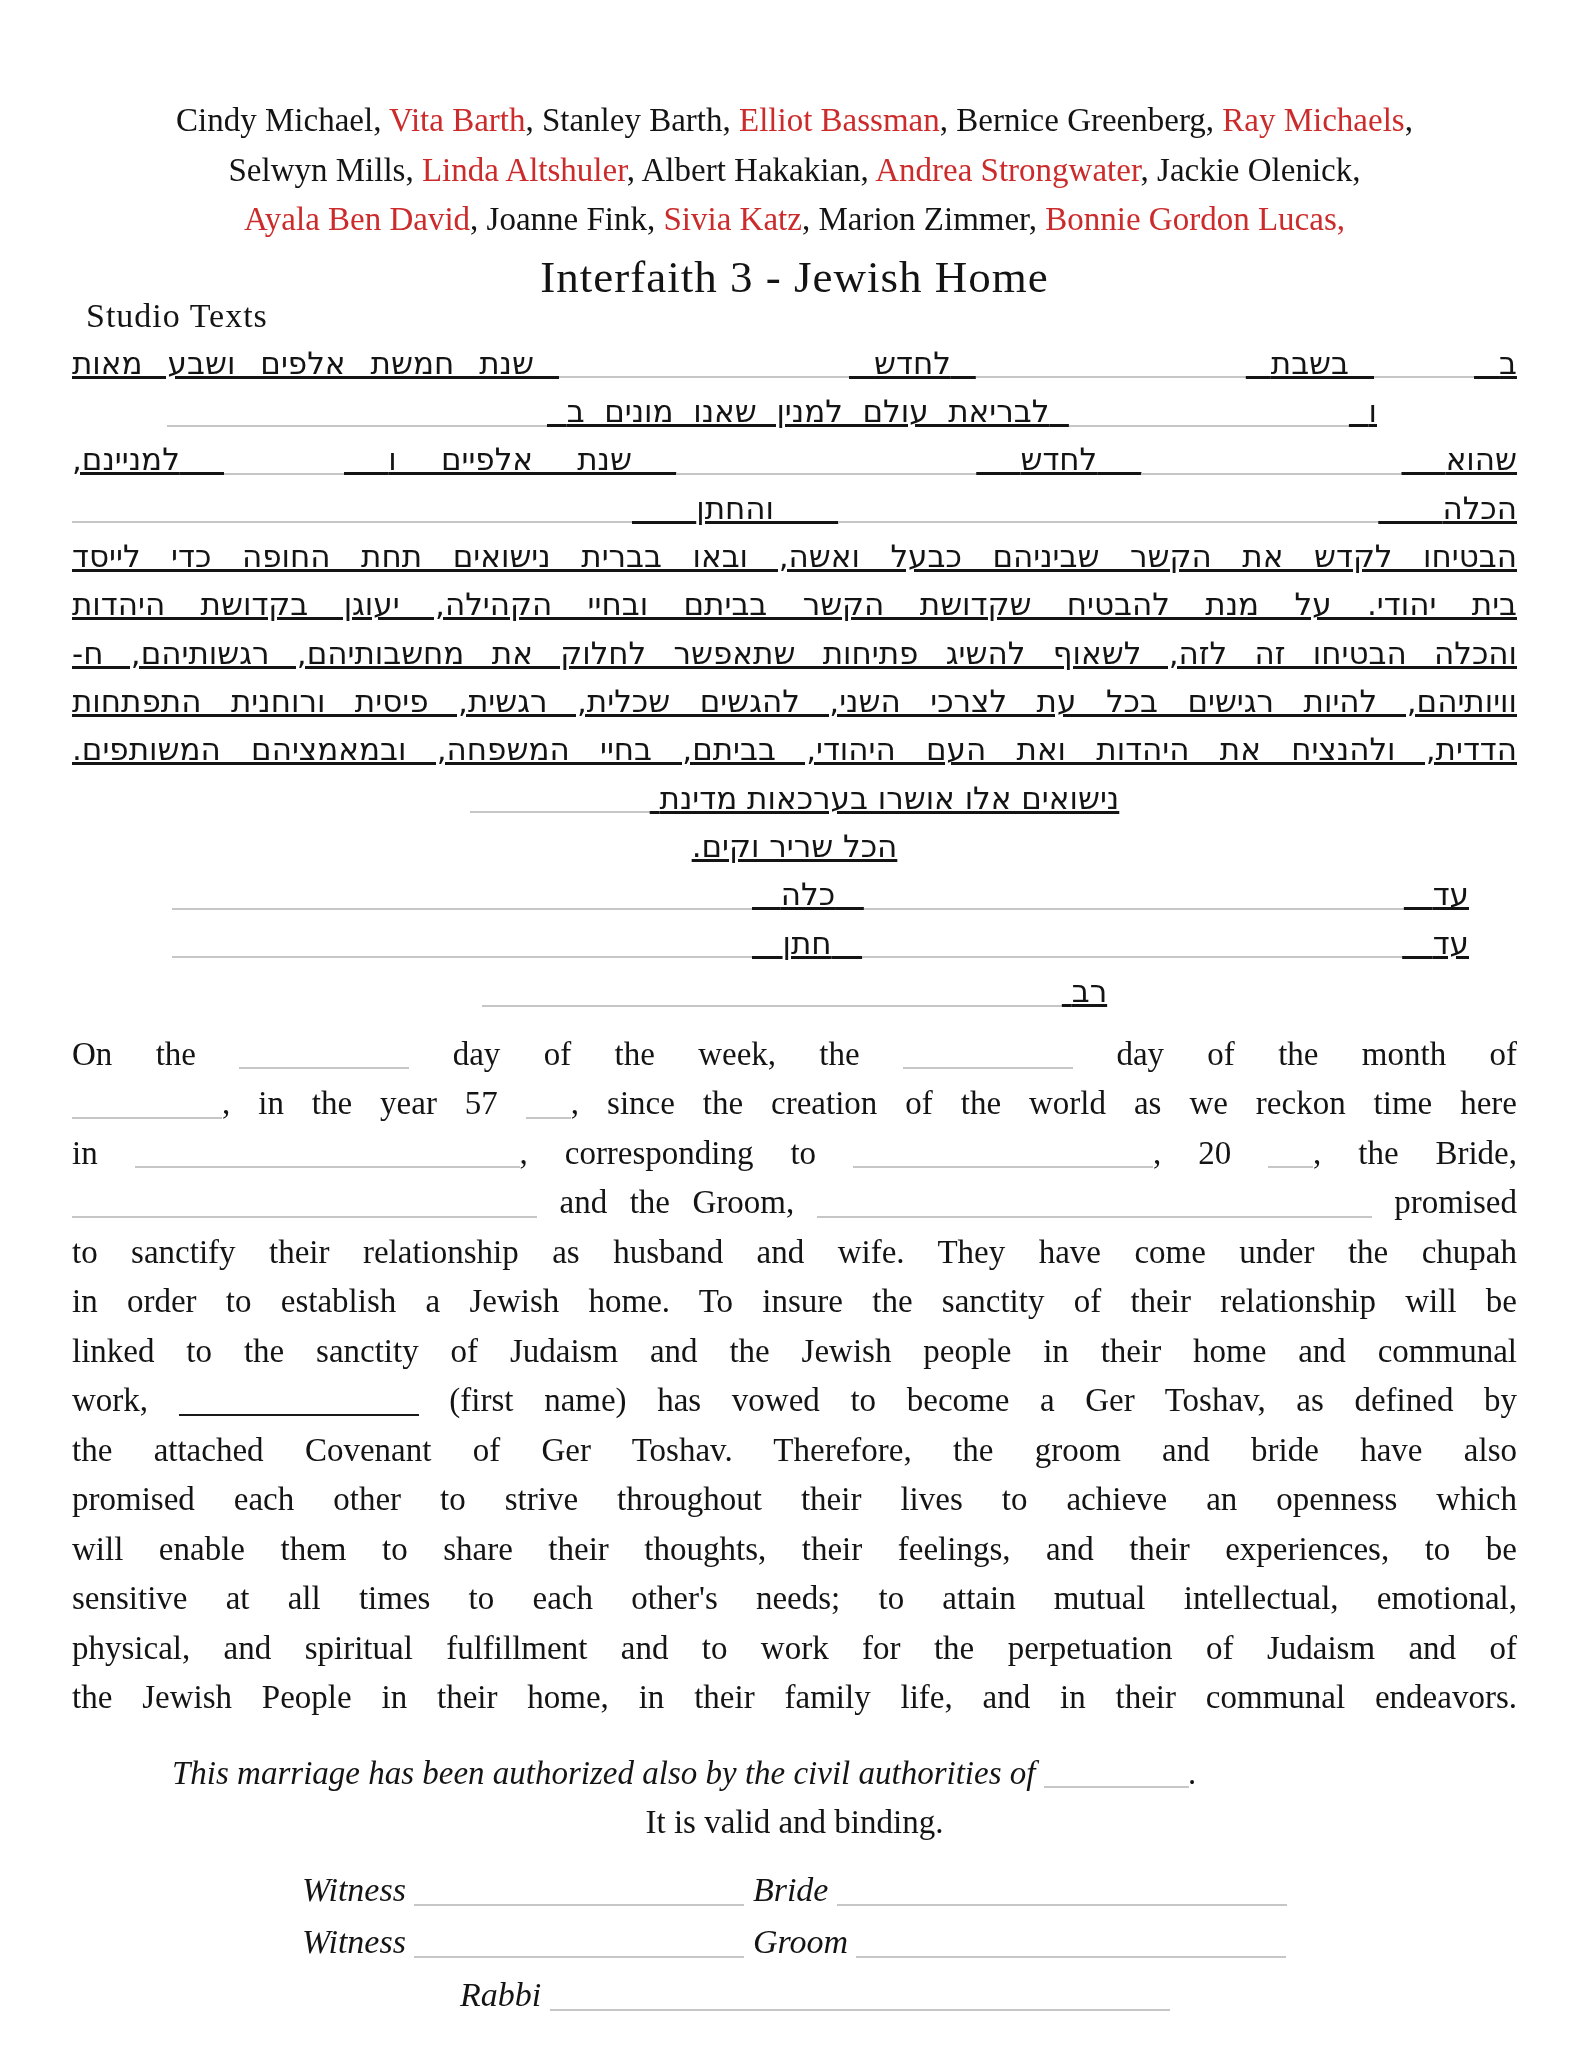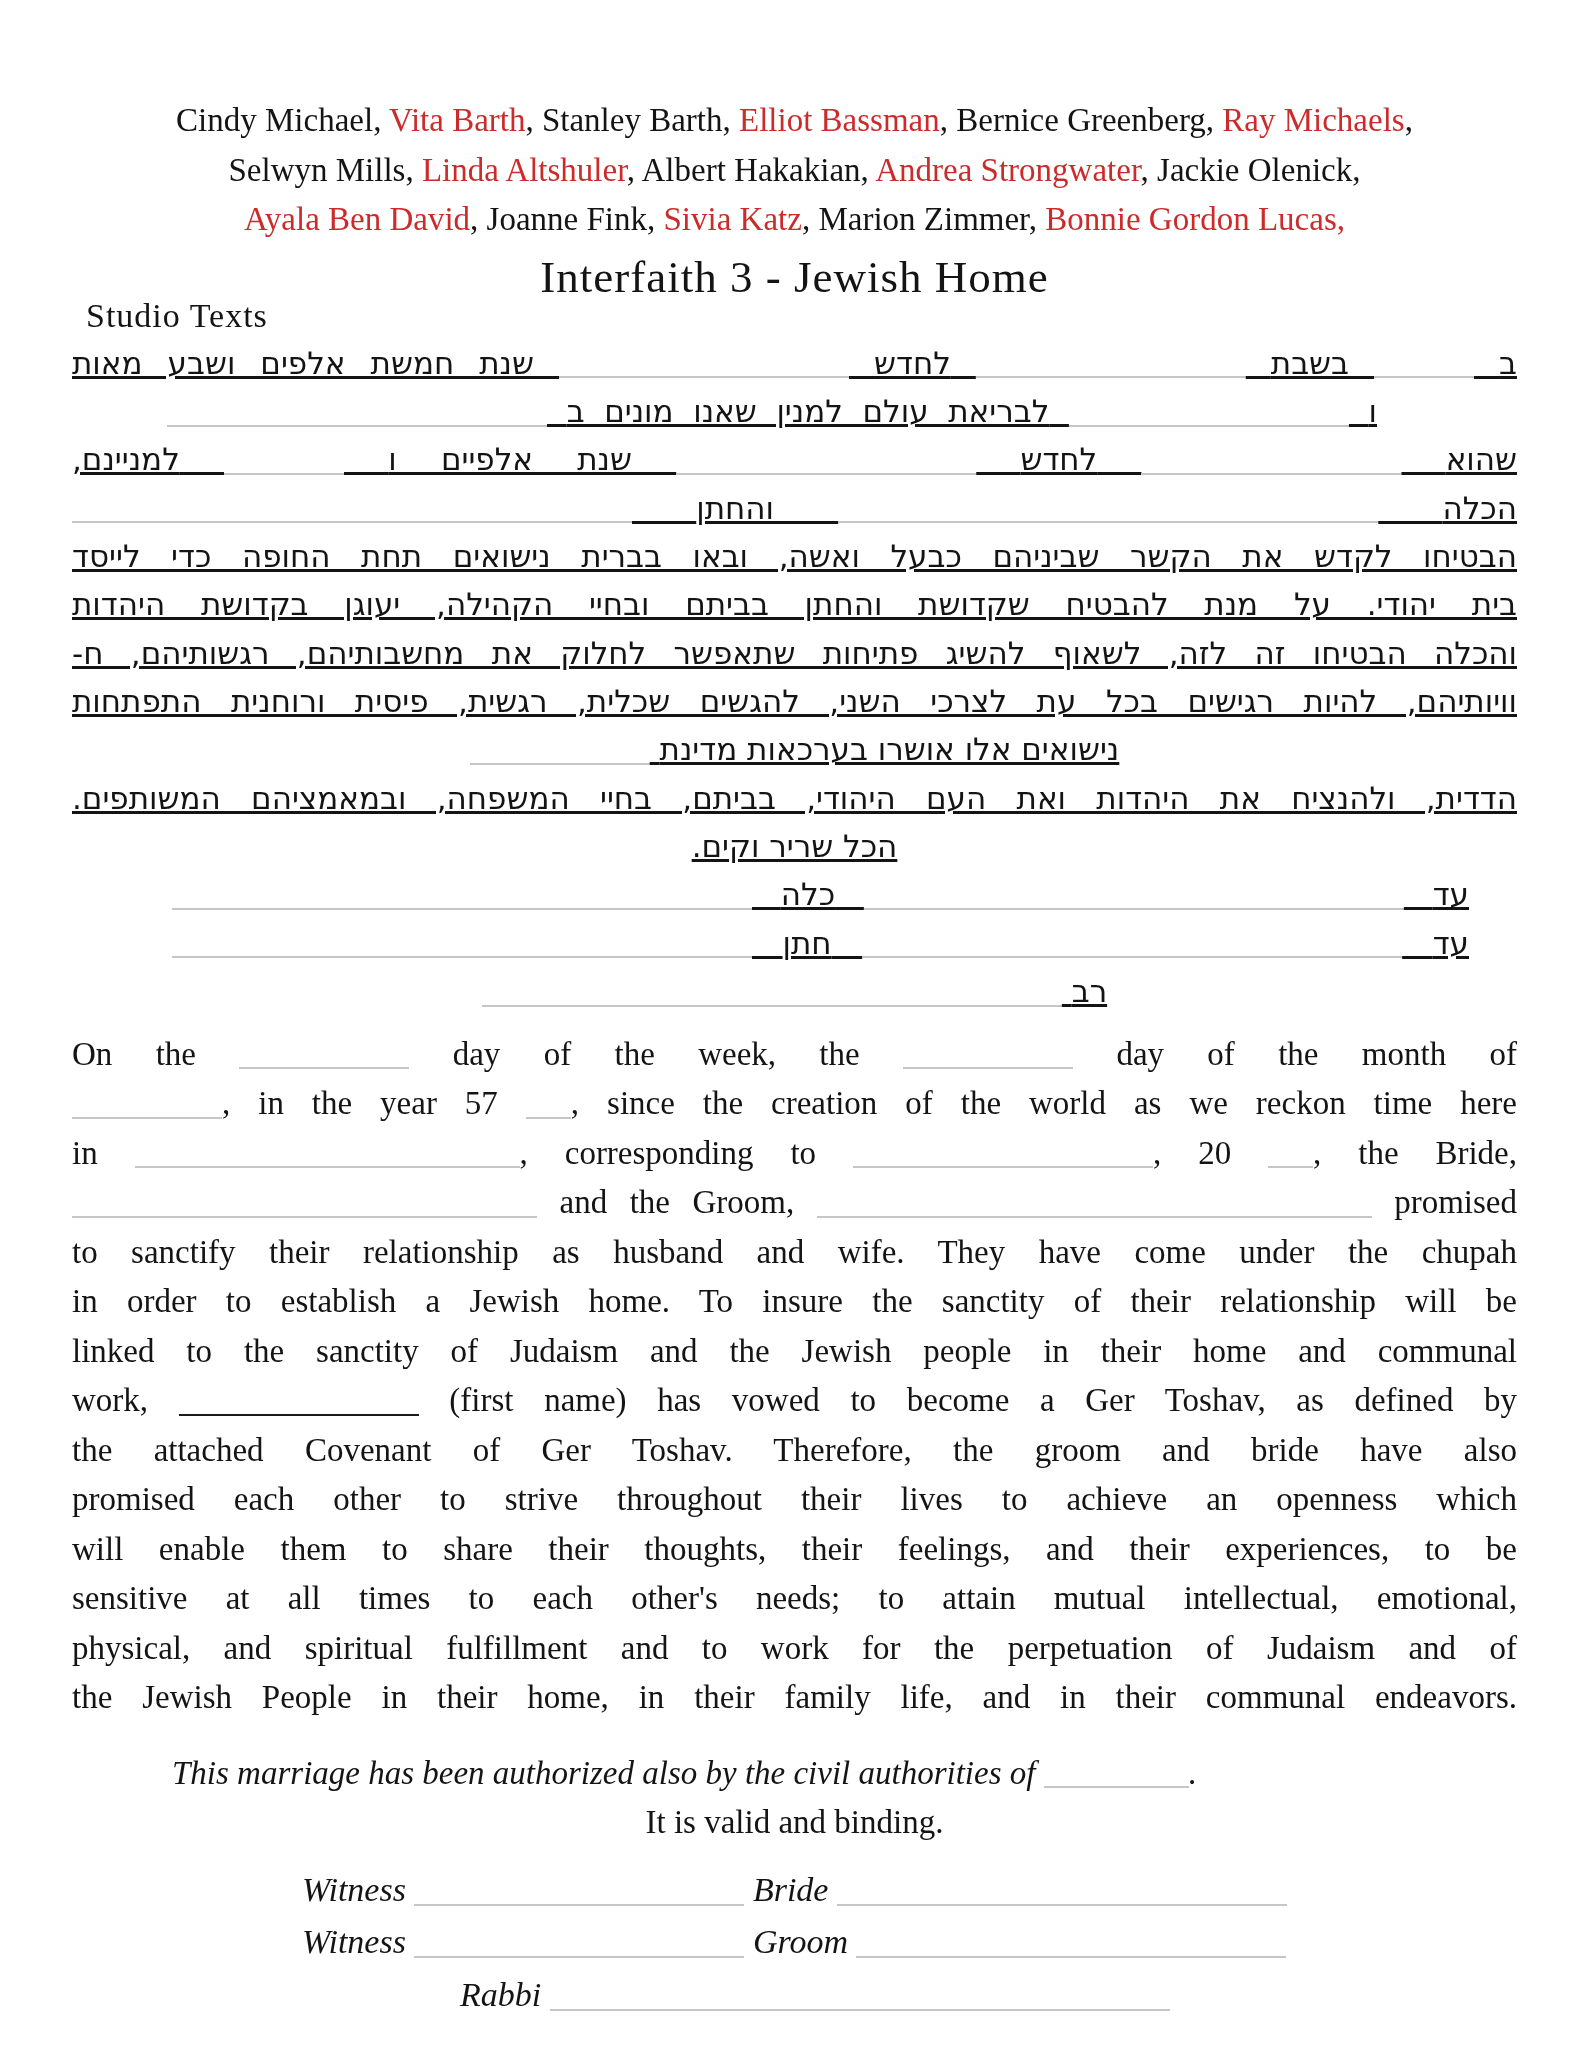--- a/index.html
+++ b/index.html
@@ -58,25 +58,25 @@
     <div class="studio">Studio Texts</div>
     <h1 class="title">Interfaith 3 - Jewish Home</h1>
   </div>
 
   <section class="hebrew">
       <div class="tline justify" dir="rtl"><span class="run">ב</span> <span class="blank" style="width: 100px;"></span> <span class="run">בשבת</span> <span class="blank" style="width: 270px;"></span> <span class="run">לחדש</span> <span class="blank" style="width: 290px;"></span> <span class="run">שנת חמשת אלפים ושבע מאות</span></div>
       <div class="tline justify" dir="rtl" style="margin-left: 95px; margin-right: 140px;"><span class="run">ו</span> <span class="blank" style="width: 280px;"></span> <span class="run">לבריאת עולם למנין שאנו מונים ב</span> <span class="blank" style="width: 380px;"></span></div>
       <div class="tline justify" dir="rtl"><span class="run">שהוא</span> <span class="blank" style="width: 260px;"></span> <span class="run">לחדש</span> <span class="blank" style="width: 300px;"></span> <span class="run">שנת אלפיים ו</span> <span class="blank" style="width: 120px;"></span> <span class="run">למניינם,</span></div>
       <div class="tline justify" dir="rtl"><span class="run">הכלה</span> <span class="blank" style="width: 540px;"></span> <span class="run">והחתן</span> <span class="blank" style="width: 560px;"></span></div>
       <div class="tline justify" dir="rtl"><span class="run">הבטיחו לקדש את הקשר שביניהם כבעל ואשה, ובאו בברית נישואים תחת החופה כדי לייסד</span></div>
-      <div class="tline justify" dir="rtl"><span class="run">בית יהודי. על מנת להבטיח שקדושת והחתן בביתם ובחיי הקהילה, יעוגן בקדושת היהדות</span></div>
+      <div class="tline justify" dir="rtl"><span class="run">בית יהודי. על מנת להבטיח שקדושת הקשר בביתם ובחיי הקהילה, יעוגן בקדושת היהדות</span></div>
       <div class="tline justify" dir="rtl"><span class="run">והכלה הבטיחו זה לזה, לשאוף להשיג פתיחות שתאפשר לחלוק את מחשבותיהם, רגשותיהם, ח-</span></div>
       <div class="tline justify" dir="rtl"><span class="run">וויותיהם, להיות רגישים בכל עת לצרכי השני, להגשים שכלית, רגשית, פיסית ורוחנית התפתחות</span></div>
+      <div class="tline justify" dir="rtl"><span class="run">הדדית, ולהנציח את היהדות ואת העם היהודי, בביתם, בחיי המשפחה, ובמאמציהם המשותפים.</span></div>
       <div class="tline center" dir="rtl"><span class="run">נישואים אלו אושרו בערכאות מדינת</span> <span class="blank" style="width: 180px;"></span></div>
-      <div class="tline justify" dir="rtl"><span class="run">הדדית, ולהנציח את היהדות ואת העם היהודי, בביתם, בחיי המשפחה, ובמאמציהם המשותפים.</span></div>
       <div class="tline center" dir="rtl"><span class="run">הכל שריר וקים.</span></div>
       <div class="tline justify" dir="rtl" style="margin-left: 100px; margin-right: 48px;"><span class="run">עד</span> <span class="blank" style="width: 540px;"></span> <span class="run">כלה</span> <span class="blank" style="width: 580px;"></span></div>
       <div class="tline justify" dir="rtl" style="margin-left: 100px; margin-right: 48px;"><span class="run">עד</span> <span class="blank" style="width: 540px;"></span> <span class="run">חתן</span> <span class="blank" style="width: 580px;"></span></div>
       <div class="tline center" dir="rtl"><span class="run">רב</span> <span class="blank" style="width: 580px;"></span></div>
     </section>
 
   <section class="english">
       <div class="tline justify"><span class="run">On the</span> <span class="blank" style="width: 170px;"></span> <span class="run">day of the week, the</span> <span class="blank" style="width: 170px;"></span> <span class="run">day of the month of</span></div>
       <div class="tline justify"><span class="blank" style="width: 150px;"></span><span class="run">, in the year 57</span> <span class="blank" style="width: 45px;"></span><span class="run">, since the creation of the world as we reckon time here</span></div>
       <div class="tline justify"><span class="run">in</span> <span class="blank" style="width: 385px;"></span><span class="run">, corresponding to</span> <span class="blank" style="width: 300px;"></span><span class="run">, 20</span> <span class="blank" style="width: 45px;"></span><span class="run">, the Bride,</span></div>

